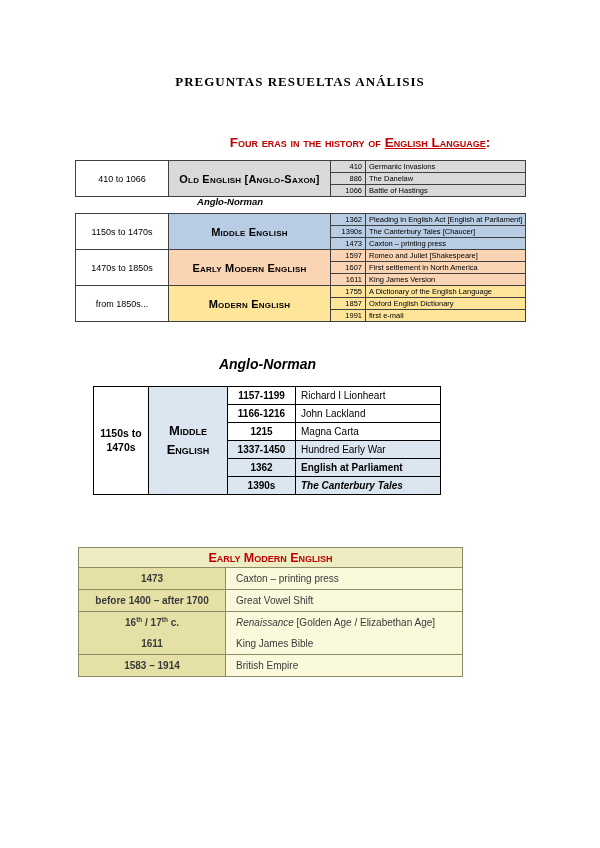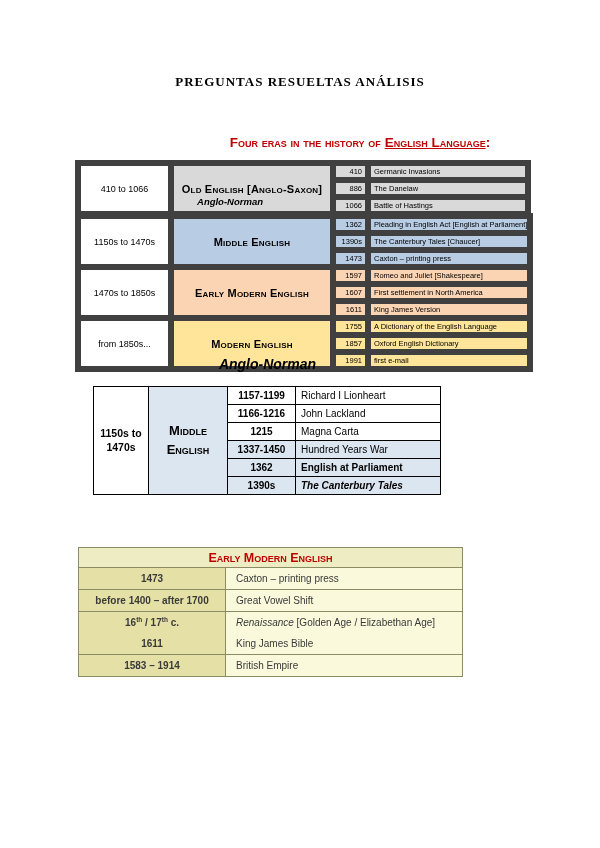--- a/index.html
+++ b/index.html
@@ -11,21 +11,21 @@
 
   .main-heading{position:absolute;top:135px;left:120px;width:480px;text-align:center;
     font-size:13.5px;font-weight:bold;font-variant:small-caps;color:var(--heading-red,#C00000);white-space:nowrap;}
   .main-heading .u{text-decoration:underline;}
 
   
   table{border-collapse:collapse;table-layout:fixed;}
   .era-table{position:absolute;left:75px;border:1.5px solid #000;}
   #t1a{top:160px;}
   #t1b{top:213px;}
-  .era-table td{border:6px solid #404040;padding:0;overflow:hidden;white-space:nowrap;height:11px;vertical-align:middle;}
+  .era-table td{border:1px solid #404040;padding:0;overflow:hidden;white-space:nowrap;height:11px;vertical-align:middle;}
   .era-table .range{background:#fff !important;text-align:center;font-size:9px;}
   .era-table .ename{text-align:center;font-variant:small-caps;font-weight:bold;font-size:11px;letter-spacing:.2px;}
   .era-table .yr{text-align:right;padding-right:3px;font-size:7.5px;}
   .era-table .ev{text-align:left;padding-left:3px;font-size:7.5px;}
   .era-table .it{}
   tr.bg-gray td{background:var(--old-english-gray,#D9D9D9);}
   tr.bg-blue td{background:var(--middle-blue,#B8CCE4);}
   tr.bg-peach td{background:var(--early-modern-peach,#FBD4B4);}
   tr.bg-yellow td{background:var(--modern-yellow,#FFE599);}
 
@@ -167,21 +167,21 @@
     <tr>
       <td class="yr2">1166-1216</td>
       <td class="ev2">John Lackland</td>
     </tr>
     <tr>
       <td class="yr2">1215</td>
       <td class="ev2">Magna Carta</td>
     </tr>
     <tr class="shade">
       <td class="yr2">1337-1450</td>
-      <td class="ev2">Hundred Years War</td>
+      <td class="ev2">Hundred Early War</td>
     </tr>
     <tr class="shade">
       <td class="yr2">1362</td>
       <td class="ev2 bold">English at Parliament</td>
     </tr>
     <tr class="shade">
       <td class="yr2">1390s</td>
       <td class="ev2 bolditalic">The Canterbury Tales</td>
     </tr>
   </tbody>

